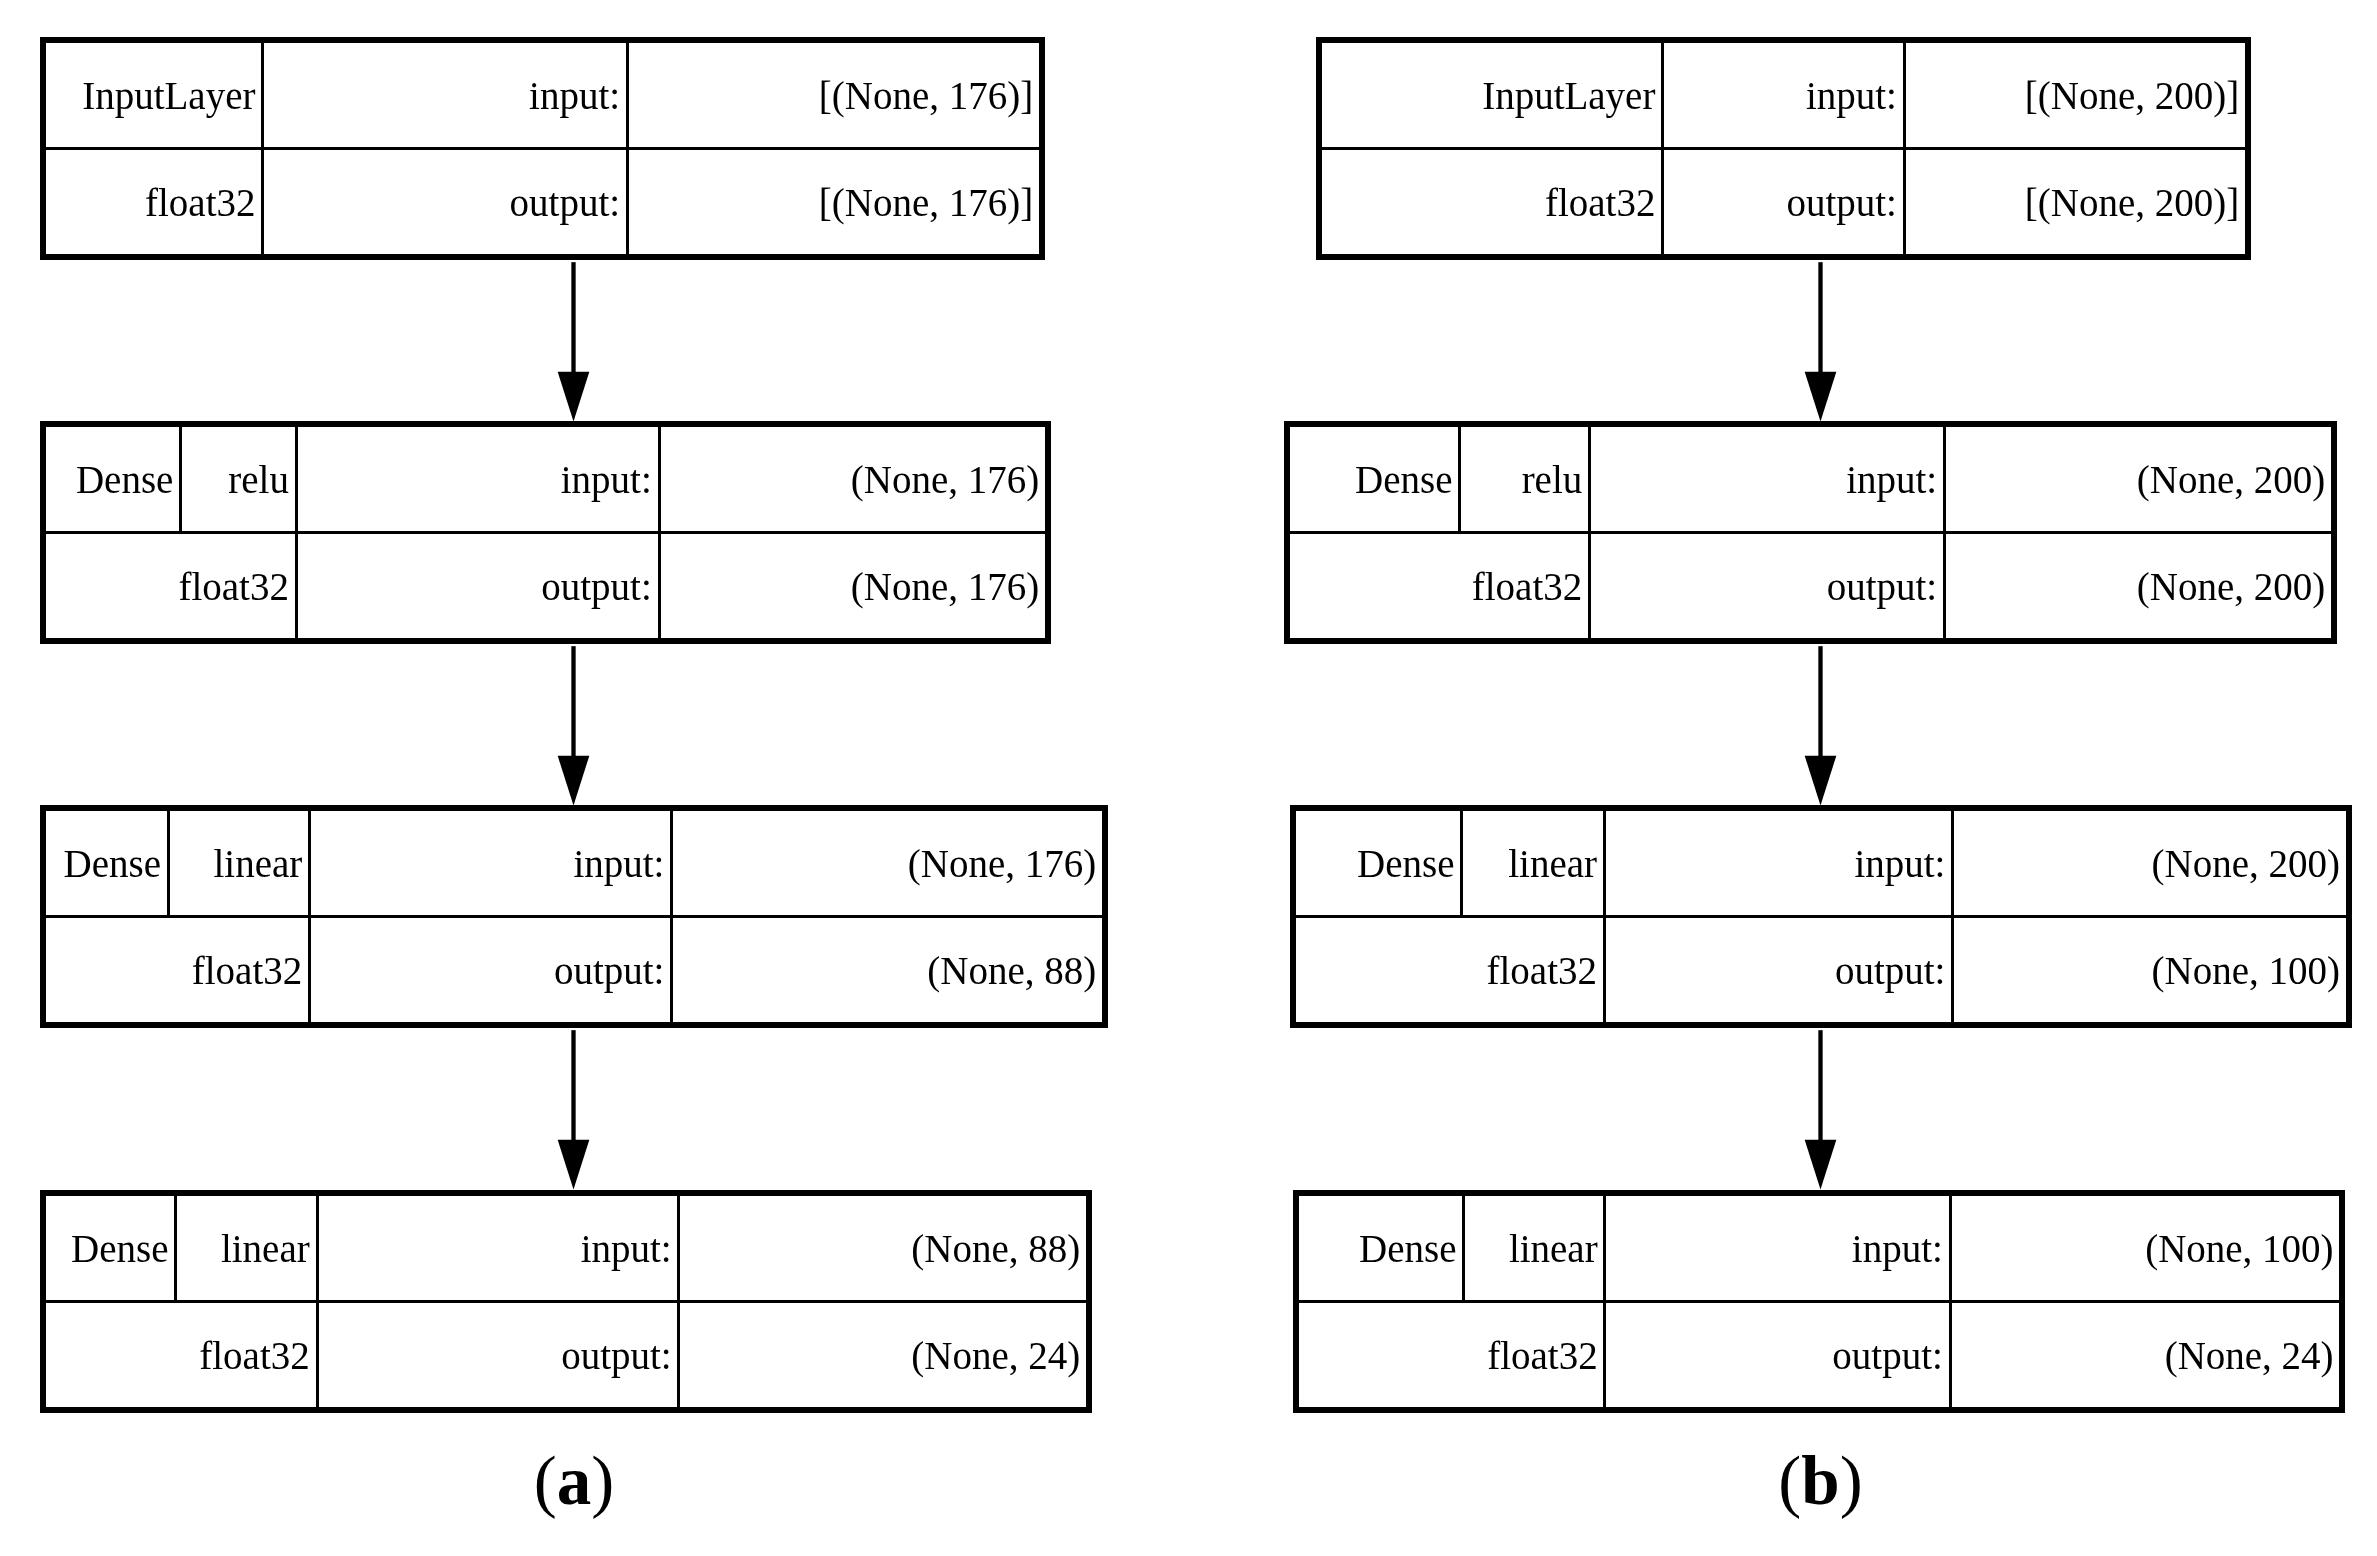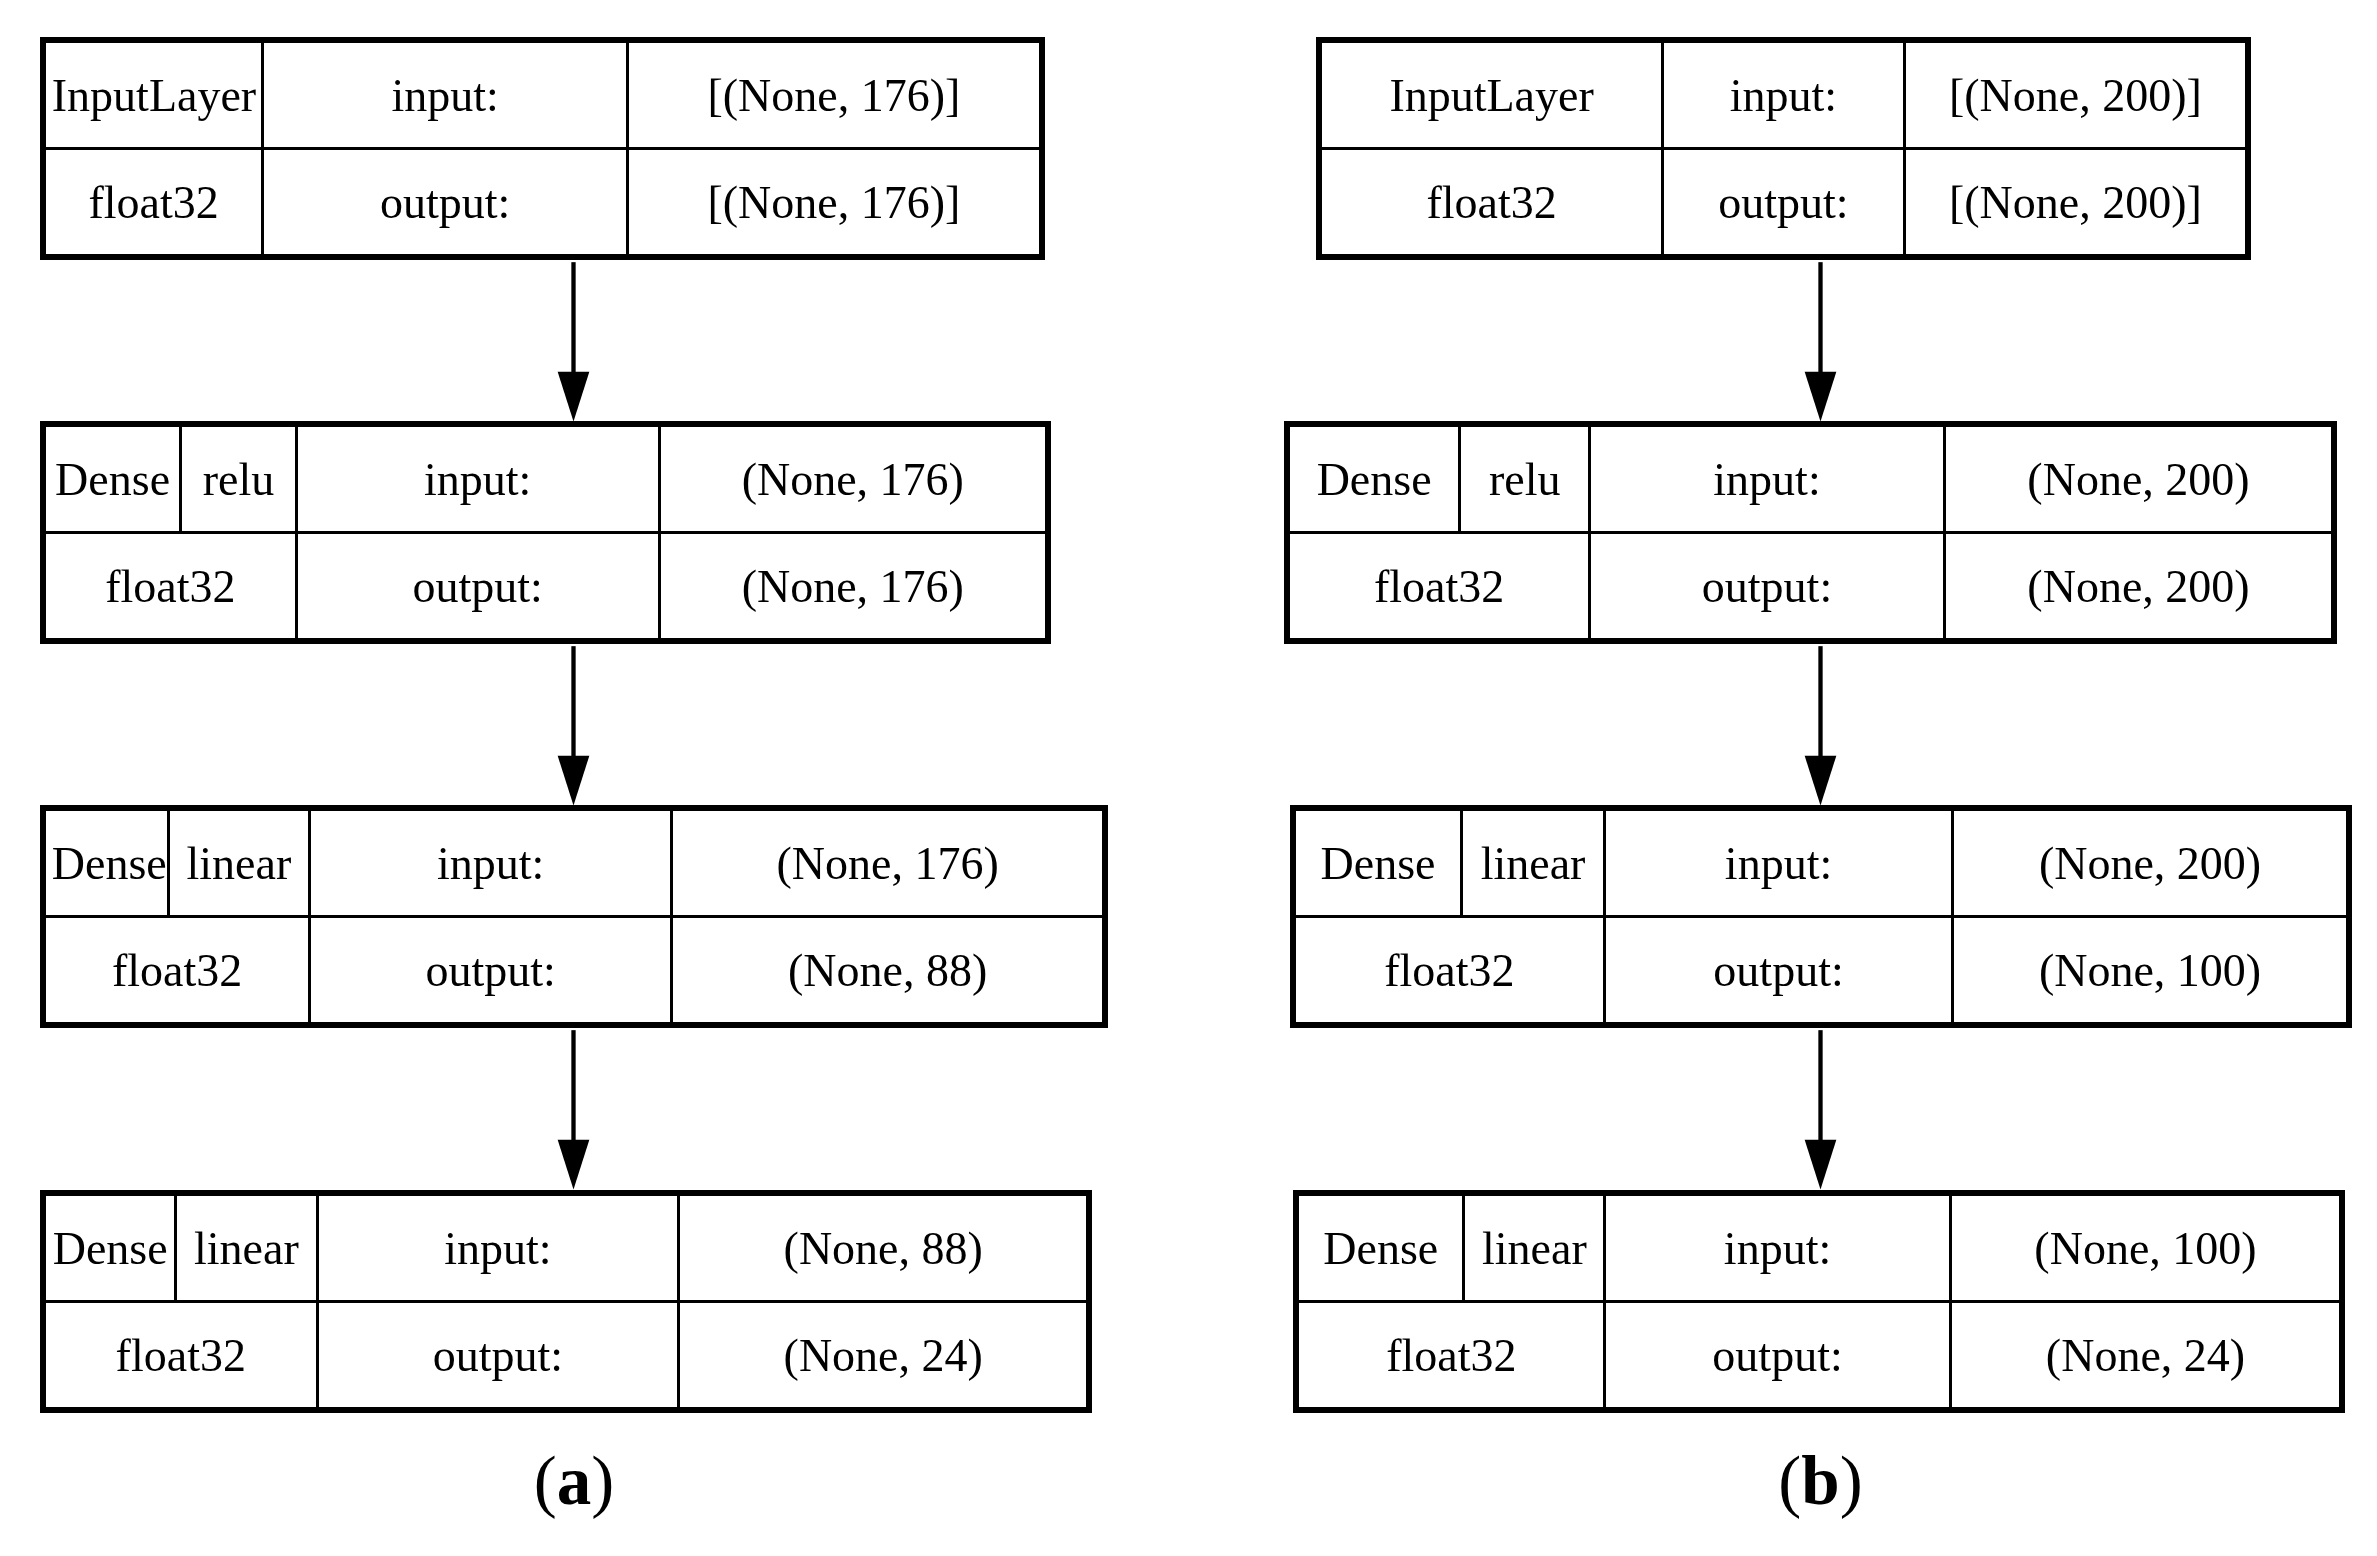--- a/index.html
+++ b/index.html
@@ -17,23 +17,23 @@
 
   table.node{
     position:absolute;
     border-collapse:collapse;
     table-layout:fixed;
     background:#ffffff;
     border:6.5px solid #000;
   }
   table.node td{
     border:3.6px solid #000;
-    text-align:center;
+    text-align:right;
     vertical-align:middle;
-    font-size:46px;
+    font-size:39px;
     height:104px;
     padding:0 5.8px;
     white-space:nowrap;
     overflow:hidden;
   }
 
   .arrow{position:absolute;}
 
   .caption{
     position:absolute;

